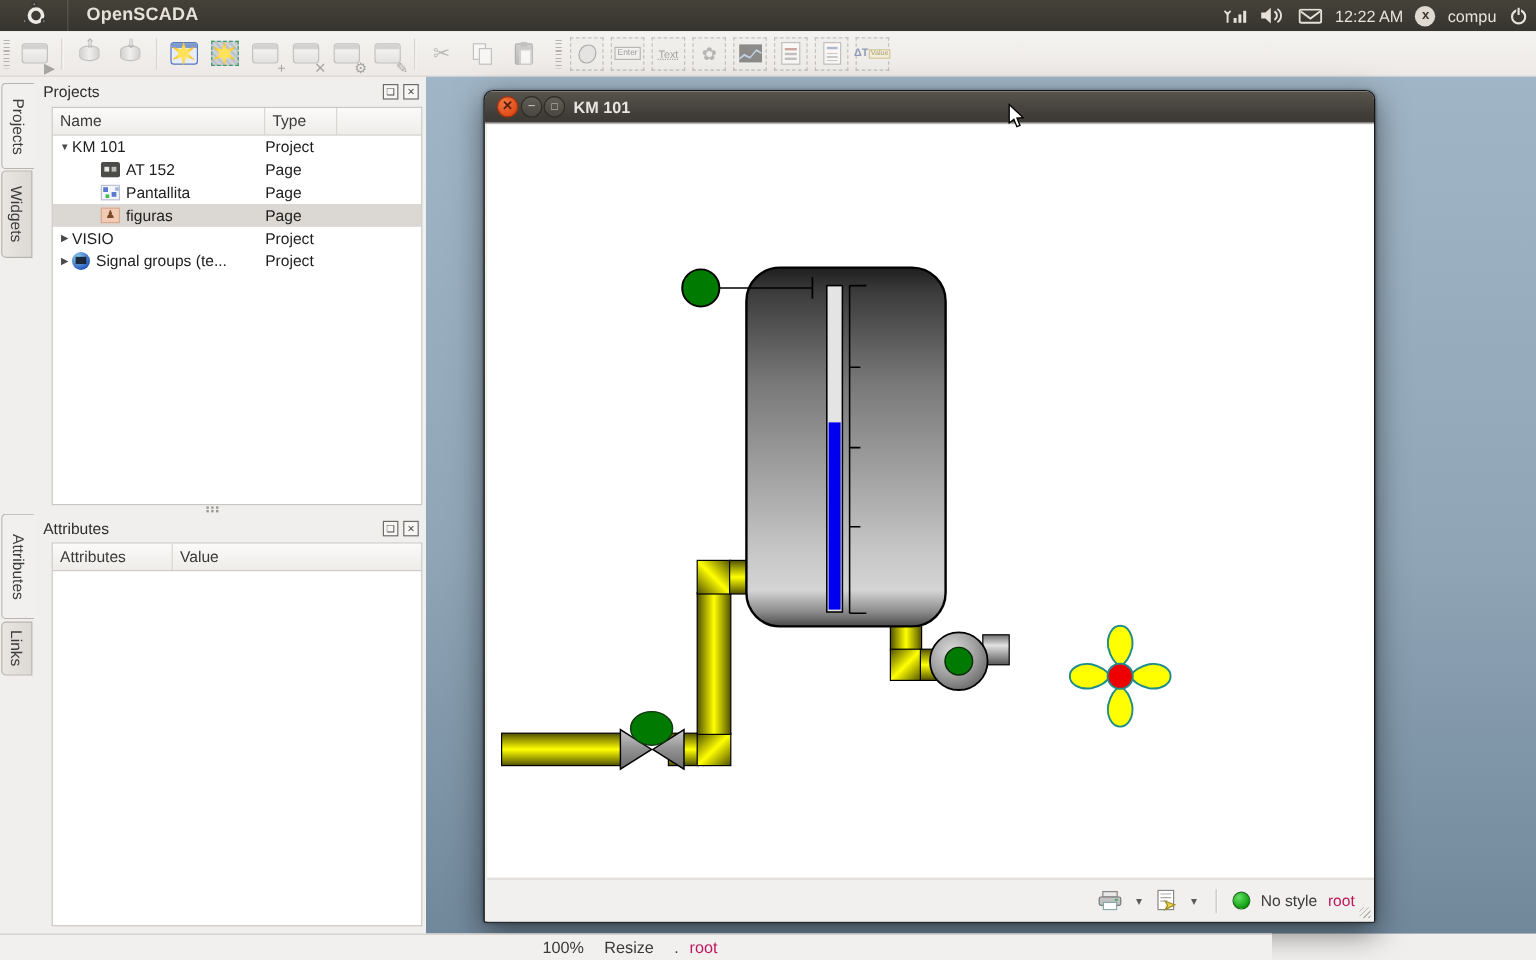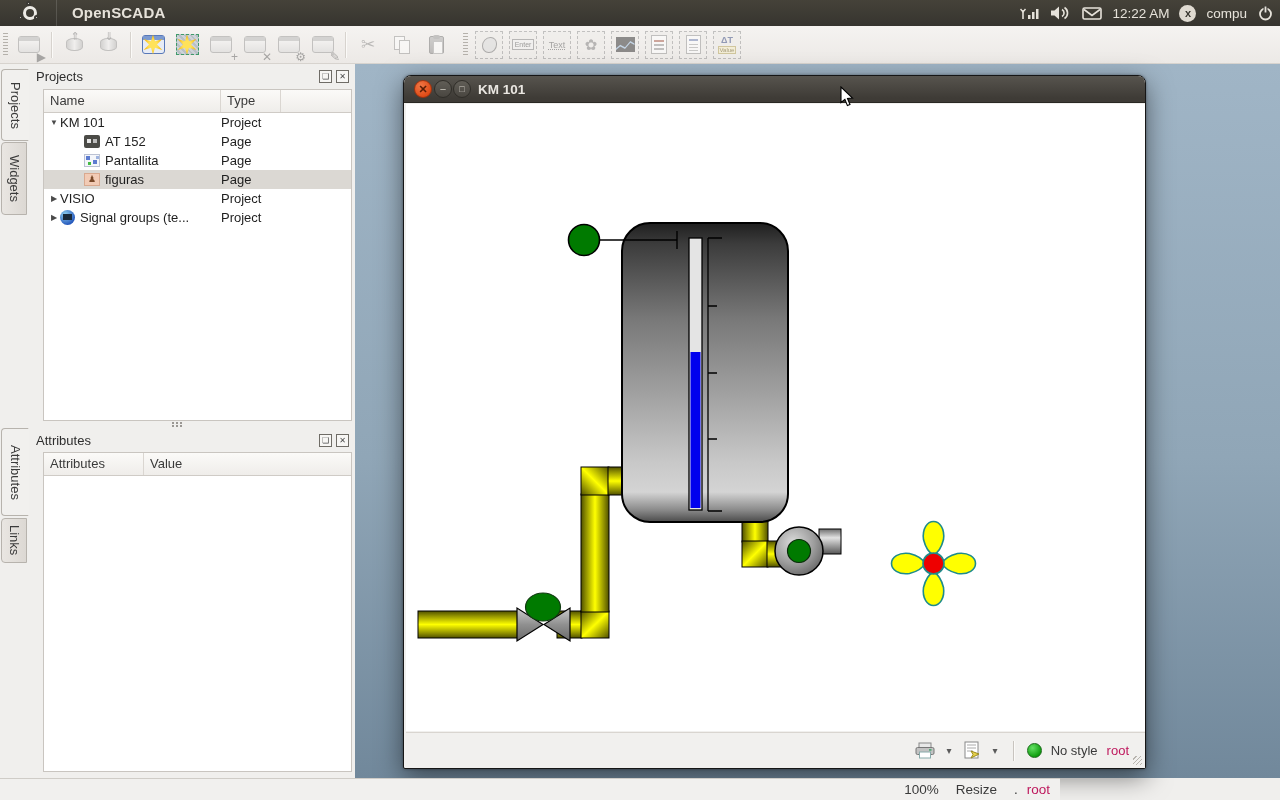--- a/index.html
+++ b/index.html
@@ -51,21 +51,21 @@
   .diagbox { width:19px; height:15px; background:#3A3A3A; position:relative; overflow:hidden; }
   .diagbox::after { content:""; position:absolute; inset:0; background:#9FBFDF;
     clip-path:polygon(0 78%,25% 52%,50% 68%,78% 26%,100% 44%,100% 54%,78% 38%,50% 80%,25% 64%,0 90%); }
   .protbox { width:16px; height:19px; background:#FFF; border:1px solid #999; padding:2px 1px; }
   .protbox i { display:block; height:2px; margin:2px 1px; background:#B06A5A; }
   .protbox i + i { background:#9A9A9A; }
   .docbox { width:15px; height:19px; background:#FFF; border:1px solid #999; position:relative; }
   .docbox::before { content:""; position:absolute; left:2px; top:3px; right:2px; height:2px; background:#7A8AB8; }
   .docbox::after { content:""; position:absolute; left:2px; top:8px; right:2px; height:7px;
     background:repeating-linear-gradient(180deg,#AAA 0 1px,transparent 1px 3px); }
-  .valico { display:flex; flex-direction:column; align-items:center; line-height:1; }
+  .valico { display:flex; flex-direction:row; align-items:center; line-height:1; }
   .valico .dt { font-size:9px; color:#445588; font-weight:bold; }
   .valico .vl { font-size:6px; color:#6A5A20; border:1px solid #B8A860; background:#F6EEC8; padding:0 1px; margin-top:1px; }
 
   
   #leftdock { position:absolute; left:0; top:64px; width:355px; height:714px; background:#F0EFED; }
   .vtab { position:absolute; left:1px; width:26px; border:1px solid #B7B3AD; border-radius:4px 0 0 4px;
     background:linear-gradient(90deg,#E9E6E2,#DCD8D3); display:flex; align-items:center; justify-content:center;
     writing-mode:vertical-rl; font-size:13px; color:#3B3B3B; }
   .vtab.active { background:#F1F0EE; border-right-color:#F1F0EE; width:28px; }
   .panel { position:absolute; left:30px; width:325px; }
@@ -123,21 +123,21 @@
   .ddarrow { font-size:10px; color:#5A5A5A; margin:0 2px; }
   .ssep { width:1px; height:20px; background:#C8C4BF; box-shadow:1px 0 0 #FBFAF8; margin:0 4px; }
   .statdot { width:15px; height:15px; border-radius:50%; border:1px solid #1A6A1A;
     background:radial-gradient(circle at 35% 30%,#63E063,#0B9B0B 75%); }
   .rootred { color:#be185d; }
   .grip { position:absolute; right:3px; bottom:3px; width:9px; height:9px;
     background:repeating-linear-gradient(135deg,transparent 0 2px,#B8B4AE 2px 3px); }
 
   
   #screenbar { position:absolute; left:0; top:778px; width:1060px; height:22px; background:#F1F0EE;
-    border-top:1px solid #CFCCC7; display:flex; align-items:center; justify-content:flex-end; gap:17px;
+    border-top:1px solid #CFCCC7; display:flex; align-items:center; justify-content:center; gap:17px;
     padding-right:10px; font-size:13.5px; color:#3A3A3A; }
   #screenbar .rootred { margin-left:-8px; }
 
   .cursor { position:absolute; left:840px; top:86px; }
 </style>
 </head>
 <body>
 
 <div class="screen">
 

